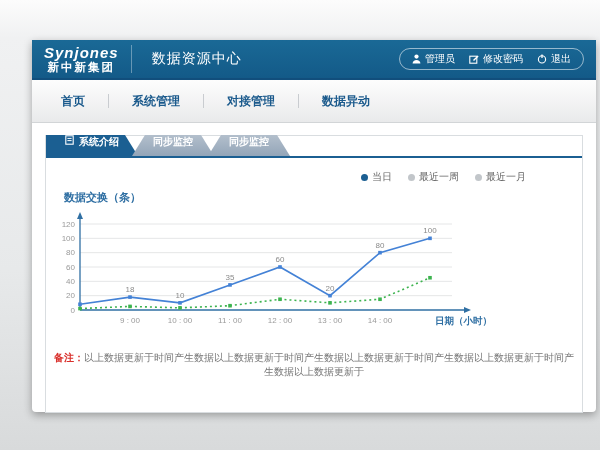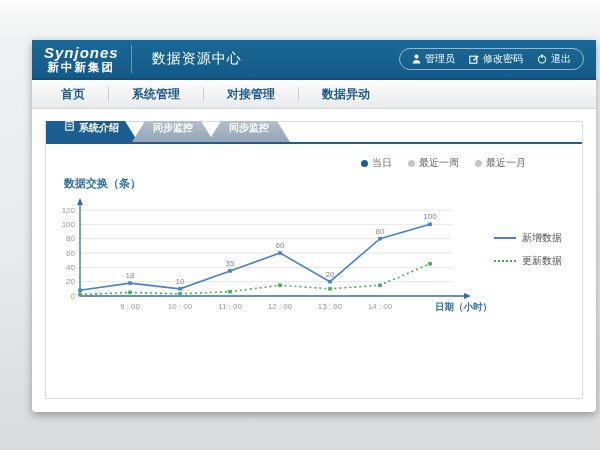--- a/index.html
+++ b/index.html
@@ -17,21 +17,21 @@
   .brand { color:#fff; text-align:center; line-height:1.05; padding-right:12px;
     border-right:1px solid rgba(255,255,255,.35); }
   .brand .l1 { font-size:15px; font-weight:bold; font-style:italic; letter-spacing:1px; }
   .brand .l2 { font-size:11.5px; font-weight:bold; letter-spacing:2px; }
   .apptitle { color:#fff; font-size:14px; margin-left:20px; letter-spacing:1px; }
   .usr { margin-left:auto; display:flex; gap:14px;
     border:1px solid rgba(255,255,255,.55); border-radius:11px; padding:3px 12px; }
   .usr .it { display:flex; align-items:center; gap:4px; color:#fff; font-size:10px; cursor:pointer; }
   .usr svg { display:block; }
   
-  .nav { height:29px; background:linear-gradient(180deg,#fdfdfd,#e9eaeb);
+  .nav { height:43px; background:linear-gradient(180deg,#fdfdfd,#e9eaeb);
     border-bottom:1px solid #d2d5d7; display:flex; align-items:center; padding:0 6px; }
   .nav .ni { font-size:12px; font-weight:bold; color:#1b5a8c; padding:0 23px;
     border-right:1px solid #c9ccd0; cursor:pointer; line-height:14px; }
   .nav .ni:last-child { border-right:none; }
   
   .content { padding:12px 13px 0 13px; }
   .card { border:1px solid #d9dde0; background:#fff; height:278px; }
   .tabbar { display:flex; align-items:flex-end; border-bottom:2px solid #1b5f92; height:22px; }
   .tab { height:21px; display:flex; align-items:flex-start; justify-content:center;
     font-size:10px; font-weight:bold; color:#fff; cursor:pointer; }
@@ -189,29 +189,22 @@
               <polyline points="26,101.56666666666666 76,99.41666666666667 126,100.85 176,98.7 226,92.25 276,95.83333333333333 326,92.25 376,70.75" fill="none" stroke="#3db34f" stroke-width="1.6" stroke-dasharray="2 3"></polyline>
               <rect x="24.2" y="99.76666666666667" width="3.6" height="3.6" fill="#3db34f"></rect>
               <rect x="74.2" y="97.61666666666667" width="3.6" height="3.6" fill="#3db34f"></rect>
               <rect x="124.2" y="99.05" width="3.6" height="3.6" fill="#3db34f"></rect>
               <rect x="174.2" y="96.9" width="3.6" height="3.6" fill="#3db34f"></rect>
               <rect x="224.2" y="90.45" width="3.6" height="3.6" fill="#3db34f"></rect>
               <rect x="274.2" y="94.03333333333333" width="3.6" height="3.6" fill="#3db34f"></rect>
               <rect x="324.2" y="90.45" width="3.6" height="3.6" fill="#3db34f"></rect>
               <rect x="374.2" y="68.95" width="3.6" height="3.6" fill="#3db34f"></rect>
             </svg>
-          <div class="legend">
-            <div class="litem">
-              <span class="sw solid"></span>
-              <span>新增数据</span>
-            </div>
-            <div class="litem">
-              <span class="sw dotted"></span>
-              <span>更新数据</span>
-            </div>
-          </div>
-        </div>
-
+        </div>
+
+        <div class="note">
+          <span class="pfx">备注：</span><span>以上数据更新于时间产生数据以上数据更新于时间产生数据以上数据更新于时间产生数据以上数据更新于时间产生数据以上数据更新于</span>
+        </div>
       </div>
 
     </div>
   </div>
 </div>
 
 </body></html>

